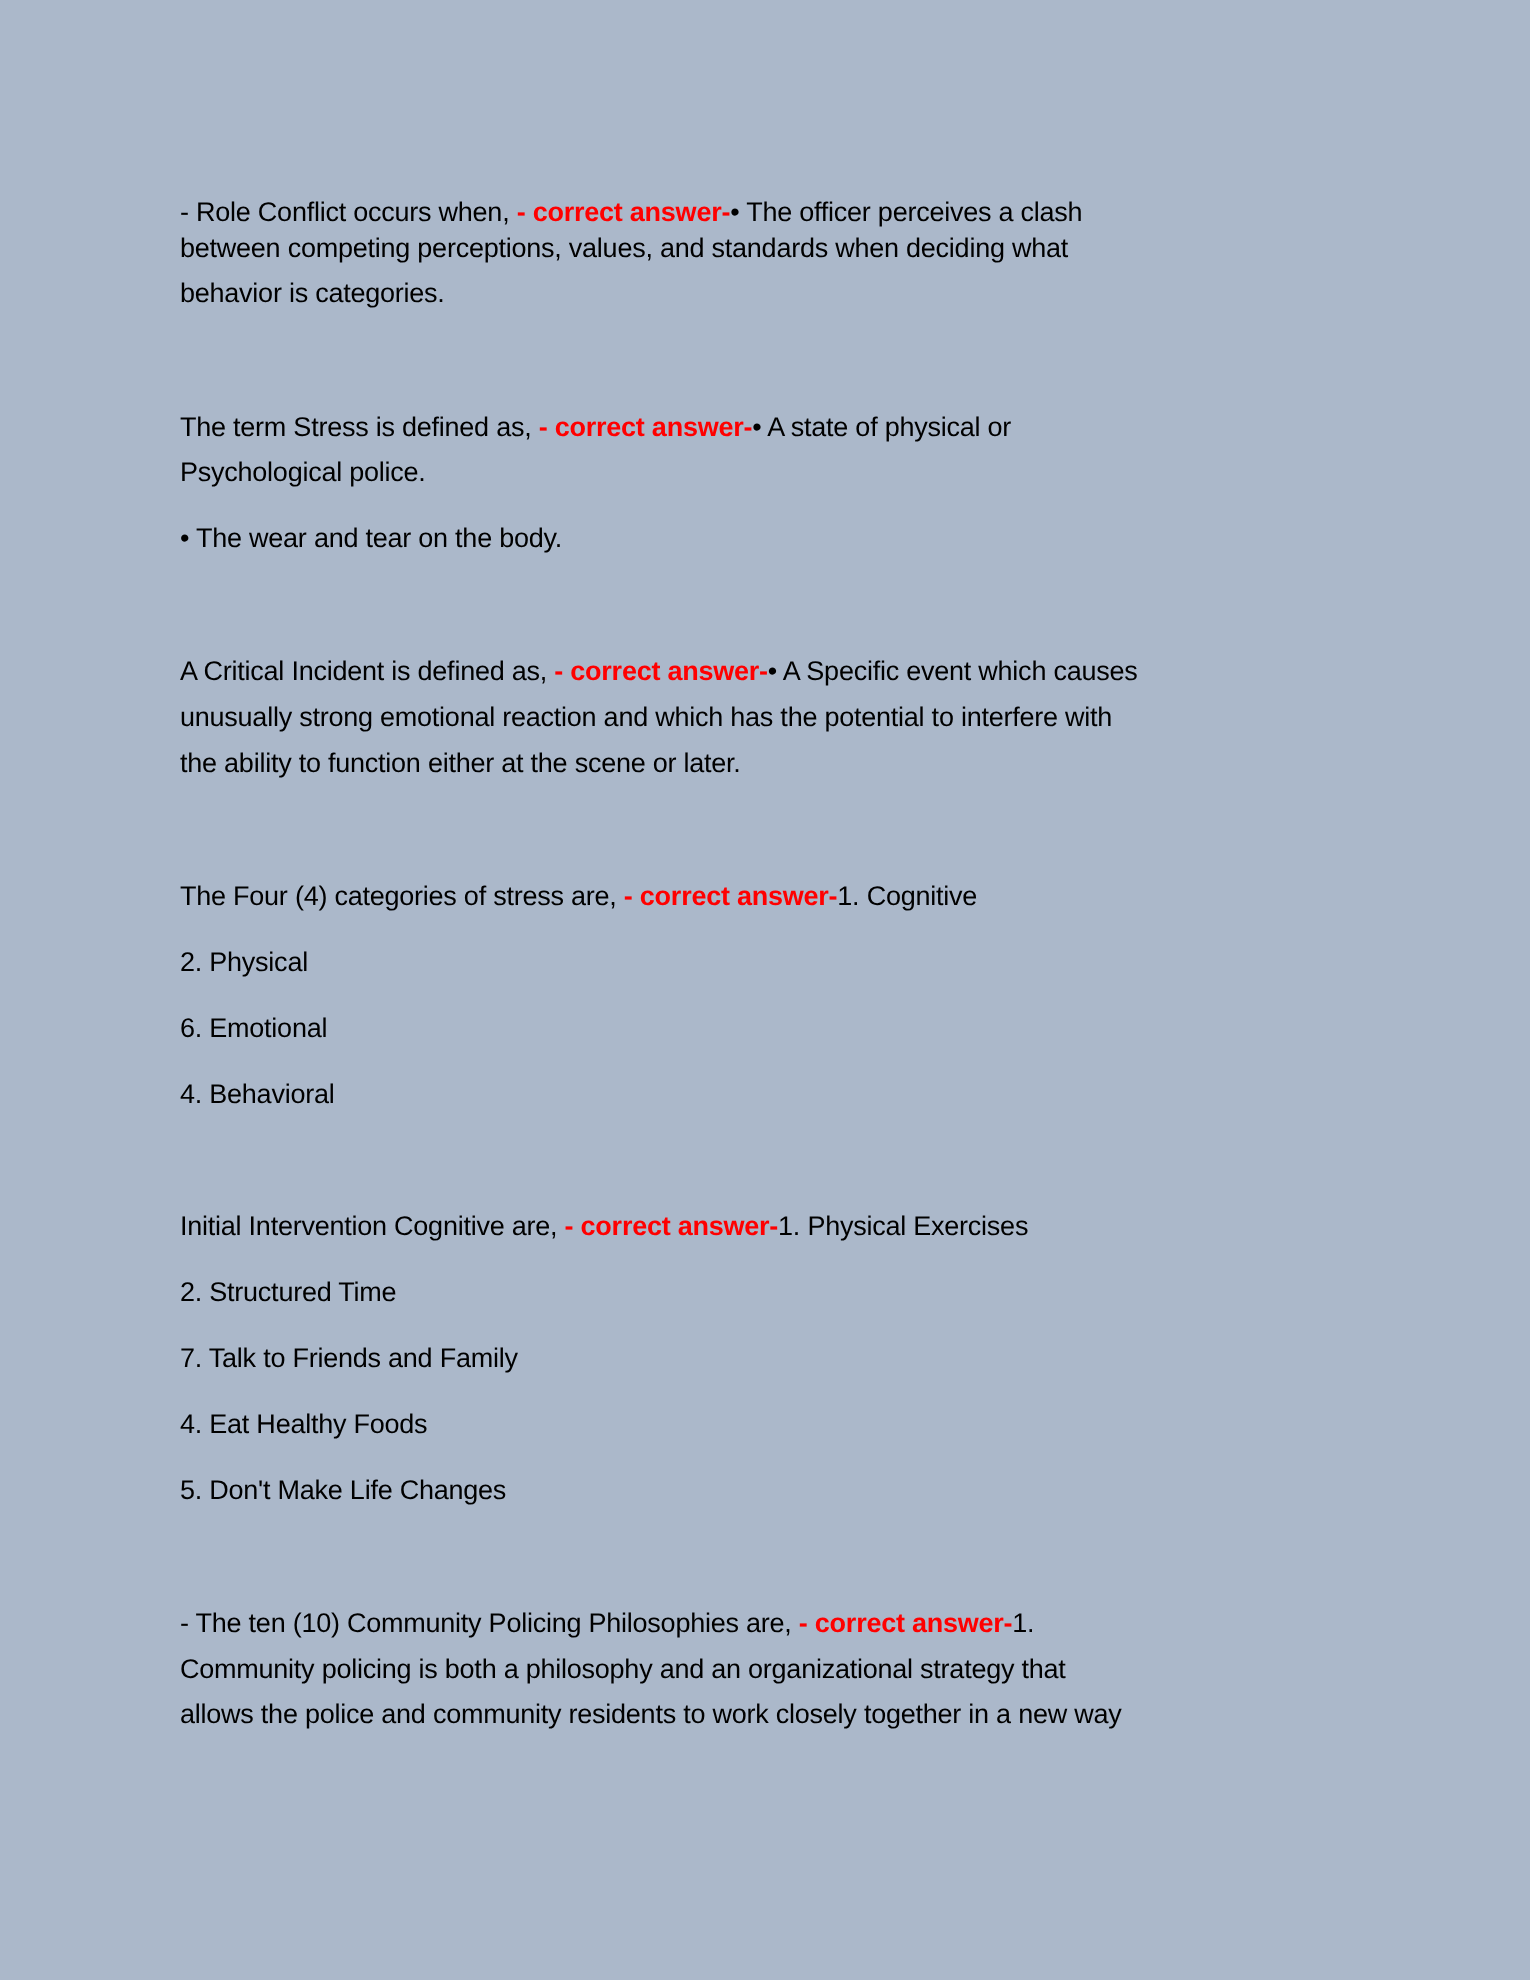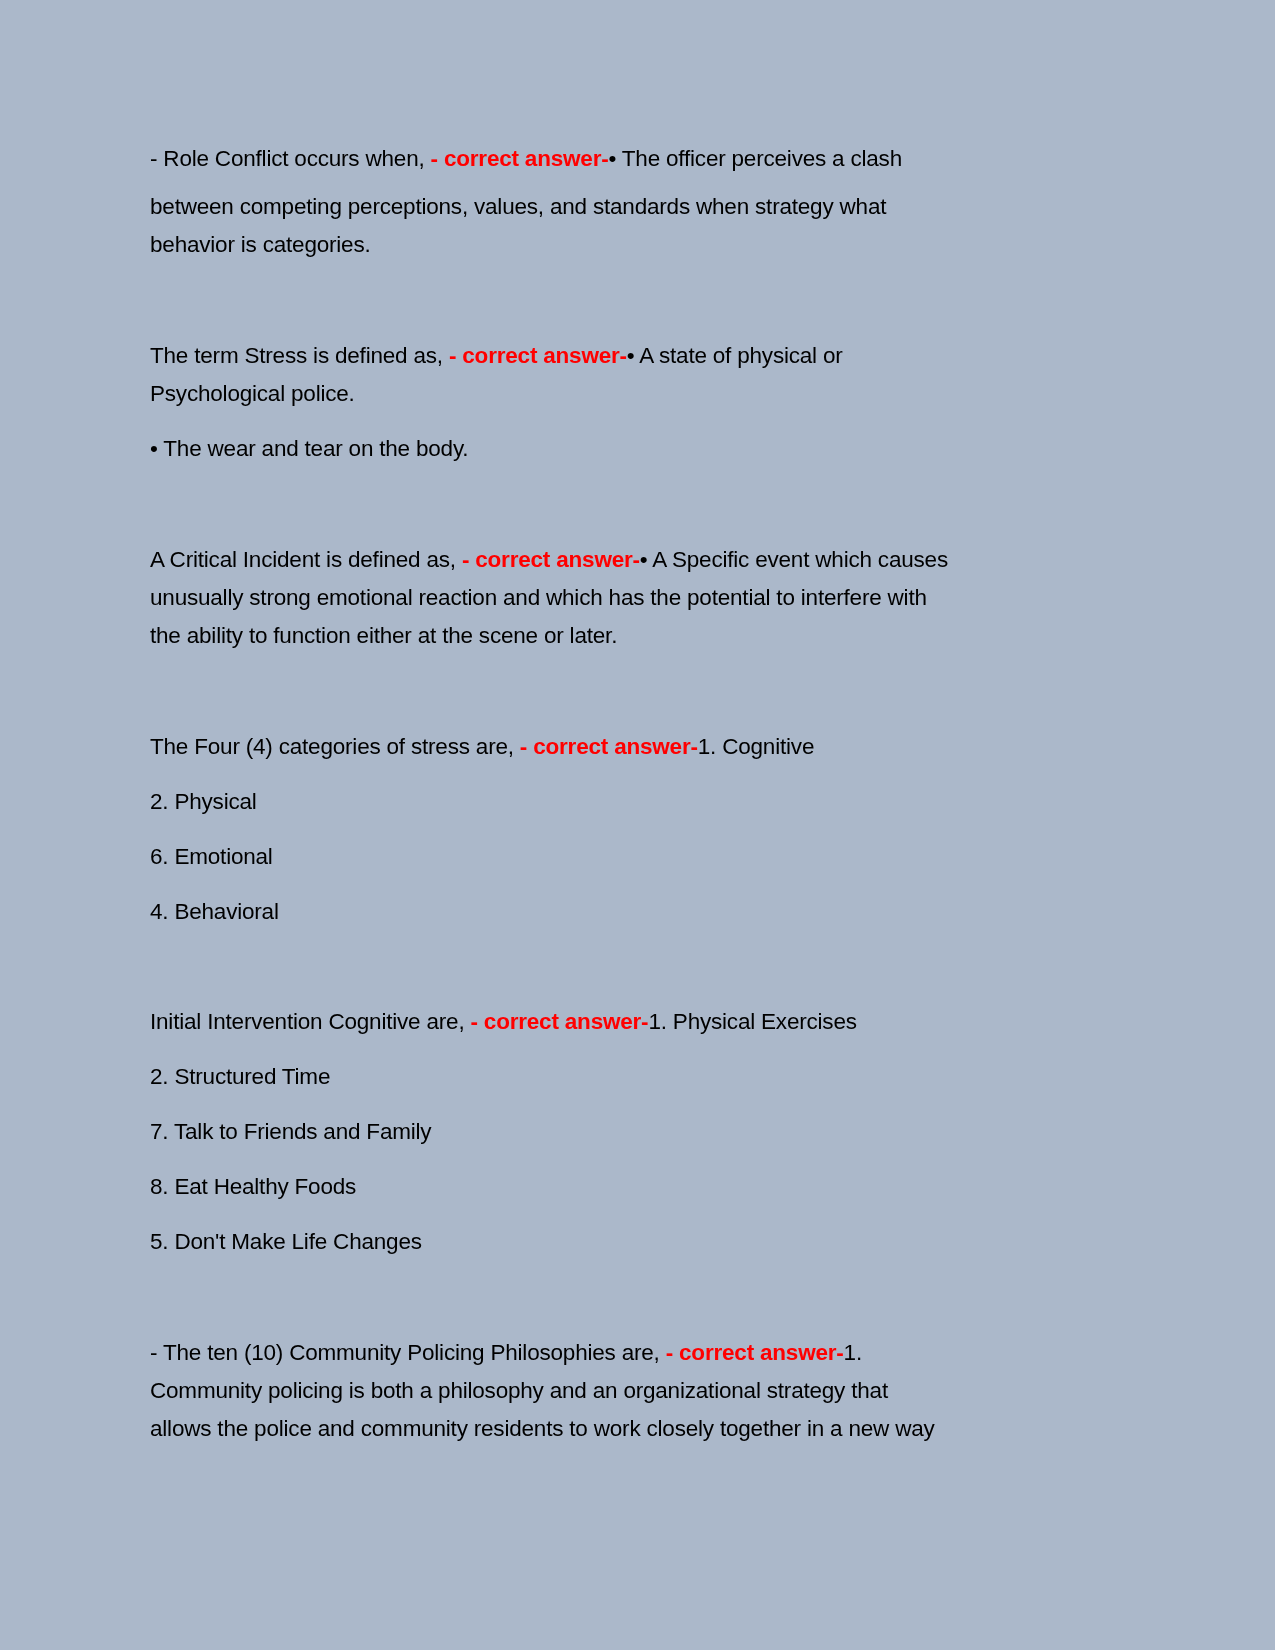--- a/index.html
+++ b/index.html
@@ -18,40 +18,40 @@
     white-space: nowrap;
     letter-spacing: -0.2px;
   }
   .ans { color: #ff0000; font-weight: bold; }
 </style>
 </head>
 <body>
 
 <div class="page">
 
-  <div class="line" style="top:140px"><span>- Role Conflict occurs when, </span><span class="ans">- correct answer-</span><span>• The officer perceives a clash</span></div>
-  <div class="line" style="top:188px">between competing perceptions, values, and standards when strategy what</div>
+  <div class="line" style="top:158px"><span>- Role Conflict occurs when, </span><span class="ans">- correct answer-</span><span>• The officer perceives a clash</span></div>
+  <div class="line" style="top:188px">between competing perceptions, values, and standards when deciding what</div>
   <div class="line" style="top:226px">behavior is categories.</div>
 
   <div class="line" style="top:337px"><span>The term Stress is defined as, </span><span class="ans">- correct answer-</span><span>• A state of physical or</span></div>
   <div class="line" style="top:375px">Psychological police.</div>
   <div class="line" style="top:430px">• The wear and tear on the body.</div>
 
   <div class="line" style="top:541px"><span>A Critical Incident is defined as, </span><span class="ans">- correct answer-</span><span>• A Specific event which causes</span></div>
   <div class="line" style="top:579px">unusually strong emotional reaction and which has the potential to interfere with</div>
   <div class="line" style="top:617px">the ability to function either at the scene or later.</div>
 
   <div class="line" style="top:728px"><span>The Four (4) categories of stress are, </span><span class="ans">- correct answer-</span><span>1. Cognitive</span></div>
   <div class="line" style="top:783px">2. Physical</div>
   <div class="line" style="top:838px">6. Emotional</div>
   <div class="line" style="top:893px">4. Behavioral</div>
 
   <div class="line" style="top:1003px"><span>Initial Intervention Cognitive are, </span><span class="ans">- correct answer-</span><span>1. Physical Exercises</span></div>
   <div class="line" style="top:1058px">2. Structured Time</div>
   <div class="line" style="top:1113px">7. Talk to Friends and Family</div>
-  <div class="line" style="top:1168px">8. Eat Healthy Foods</div>
+  <div class="line" style="top:1168px">4. Eat Healthy Foods</div>
   <div class="line" style="top:1223px">5. Don't Make Life Changes</div>
 
   <div class="line" style="top:1334px"><span>- The ten (10) Community Policing Philosophies are, </span><span class="ans">- correct answer-</span><span>1.</span></div>
   <div class="line" style="top:1372px">Community policing is both a philosophy and an organizational strategy that</div>
   <div class="line" style="top:1410px">allows the police and community residents to work closely together in a new way</div>
 
 </div>
 
 </body></html>

